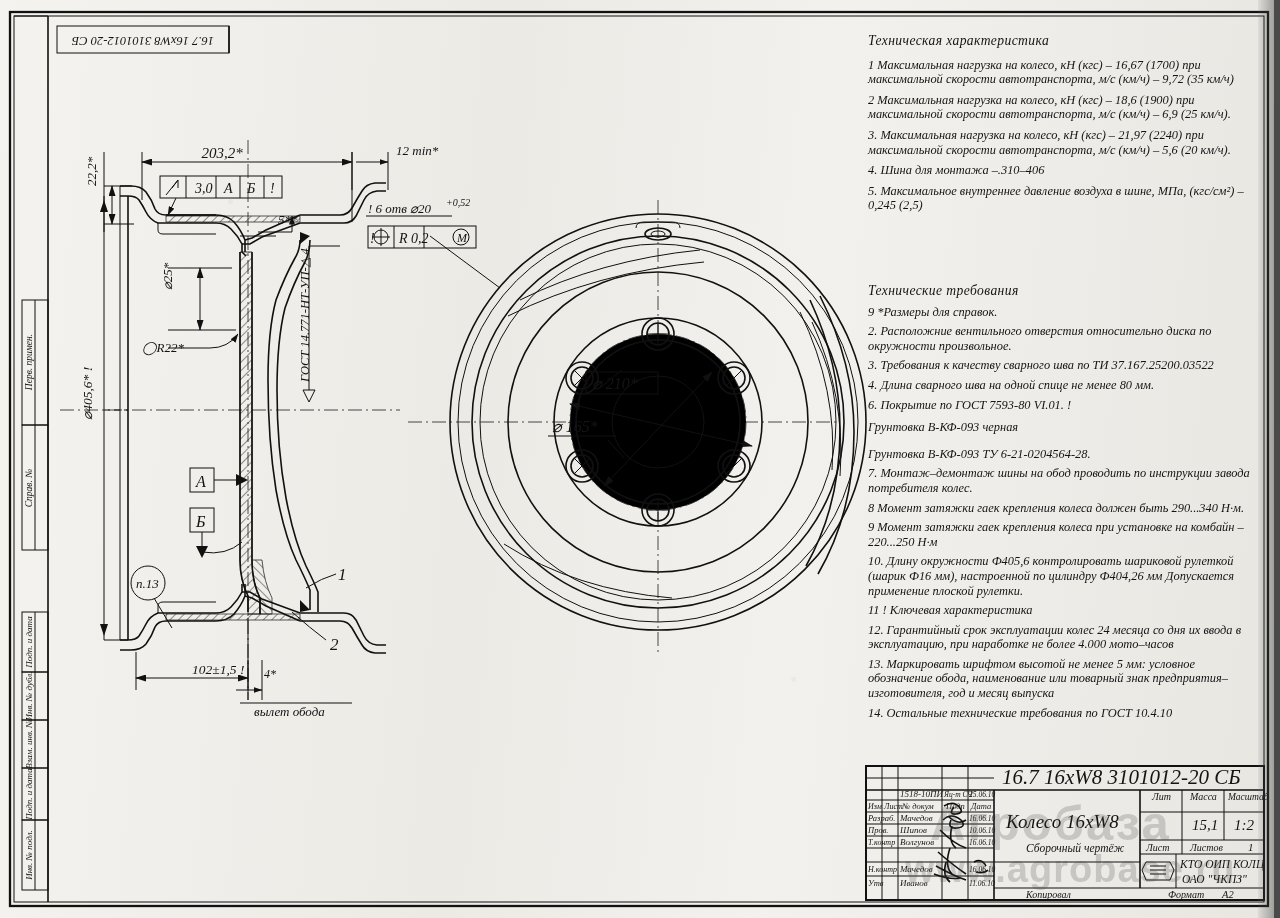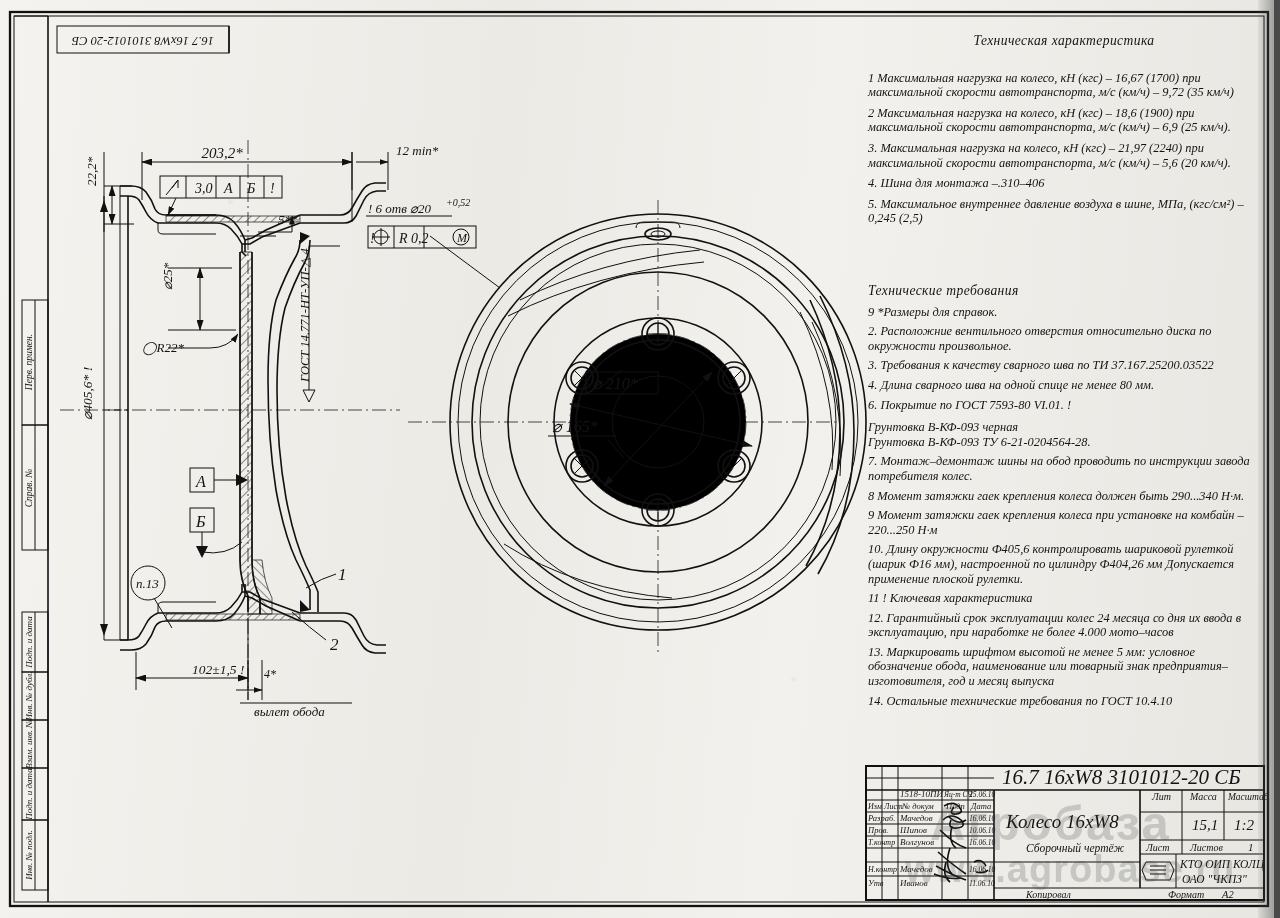--- a/index.html
+++ b/index.html
@@ -30,21 +30,21 @@
   .ln{stroke:#111;fill:none;}
   .thin{stroke-width:1;}
   .med{stroke-width:1.6;}
   .thick{stroke-width:2.3;}
   .cl{stroke:#333;stroke-width:.9;stroke-dasharray:14 4 2 4;}
   text{font-family:"Liberation Serif",serif;fill:#111;}
   .hand{font-family:"Liberation Serif",serif;font-style:italic;fill:#141414;}
   
   .txtblk{position:absolute;color:#141414;font-family:"Liberation Serif",serif;font-style:italic;}
   #techchar{left:868px;top:34px;width:392px;font-size:12.4px;line-height:14.6px;}
-  #techchar .hd{text-align:center;font-size:13.6px;letter-spacing:.4px;margin-bottom:22px;}
+  #techchar .hd{font-size:13.6px;letter-spacing:.4px;margin-bottom:9px;}
   #techchar p{margin:0 0 6px 0;font-family:Liberation Serif, serif;}
   #techreq{left:868px;top:284px;width:392px;font-size:12.4px;line-height:14.6px;}
   #techreq .hd{font-size:13.6px;letter-spacing:.4px;margin-bottom:6px;}
   #techreq p{margin:0 0 5px 0;}
   .hd{font-weight:normal;}
   
   #wm1{position:absolute;left:930px;top:795px;font-size:49px;letter-spacing:2px;
        color:rgba(70,70,70,.22);font-family:"Liberation Sans",sans-serif;font-weight:bold;pointer-events:none;}
   #wm2{position:absolute;left:905px;top:848px;font-size:38px;letter-spacing:1px;
        color:rgba(70,70,70,.22);font-family:"Liberation Sans",sans-serif;font-weight:bold;pointer-events:none;}
@@ -462,21 +462,21 @@
     <p>5. Максимальное внутреннее давление воздуха в шине, МПа, (кгс/см²) – 0,245 (2,5)</p>
   </div>
 
   <div class="txtblk" id="techreq">
     <div class="hd">Технические требования</div>
     <p>9  *Размеры для справок.</p>
     <p>2. Расположние вентильного отверстия относительно диска по окружности произвольное.</p>
     <p>3. Требования к качеству сварного шва по ТИ 37.167.25200.03522</p>
     <p>4. Длина сварного шва на одной спице не менее 80 мм.</p>
     <p style="margin-bottom:8px">6. Покрытие по ГОСТ 7593-80 VI.01.  !</p>
-    <p style="margin-bottom:0">Грунтовка В-КФ-093 черная</p>
+    <p style="margin-bottom:12px">Грунтовка В-КФ-093 черная</p>
     <p>Грунтовка В-КФ-093 ТУ 6-21-0204564-28.</p>
     <p>7. Монтаж–демонтаж шины на обод проводить по инструкции завода потребителя колес.</p>
     <p>8  Момент затяжки гаек крепления колеса должен быть 290...340 Н·м.</p>
     <p>9  Момент затяжки гаек крепления колеса при установке на комбайн – 220...250 Н·м</p>
     <p>10. Длину окружности Ф405,6 контролировать шариковой рулеткой (шарик Ф16 мм), настроенной по цилиндру Ф404,26 мм Допускается применение плоской рулетки.</p>
     <p>11 ! Ключевая характеристика</p>
     <p>12. Гарантийный срок эксплуатации колес 24 месяца со дня их ввода в эксплуатацию, при наработке не более 4.000 мото–часов</p>
     <p>13. Маркировать шрифтом высотой не менее 5 мм: условное обозначение обода, наименование или товарный знак предприятия–изготовителя, год и месяц выпуска</p>
     <p>14. Остальные технические требования по ГОСТ 10.4.10</p>
   </div>

